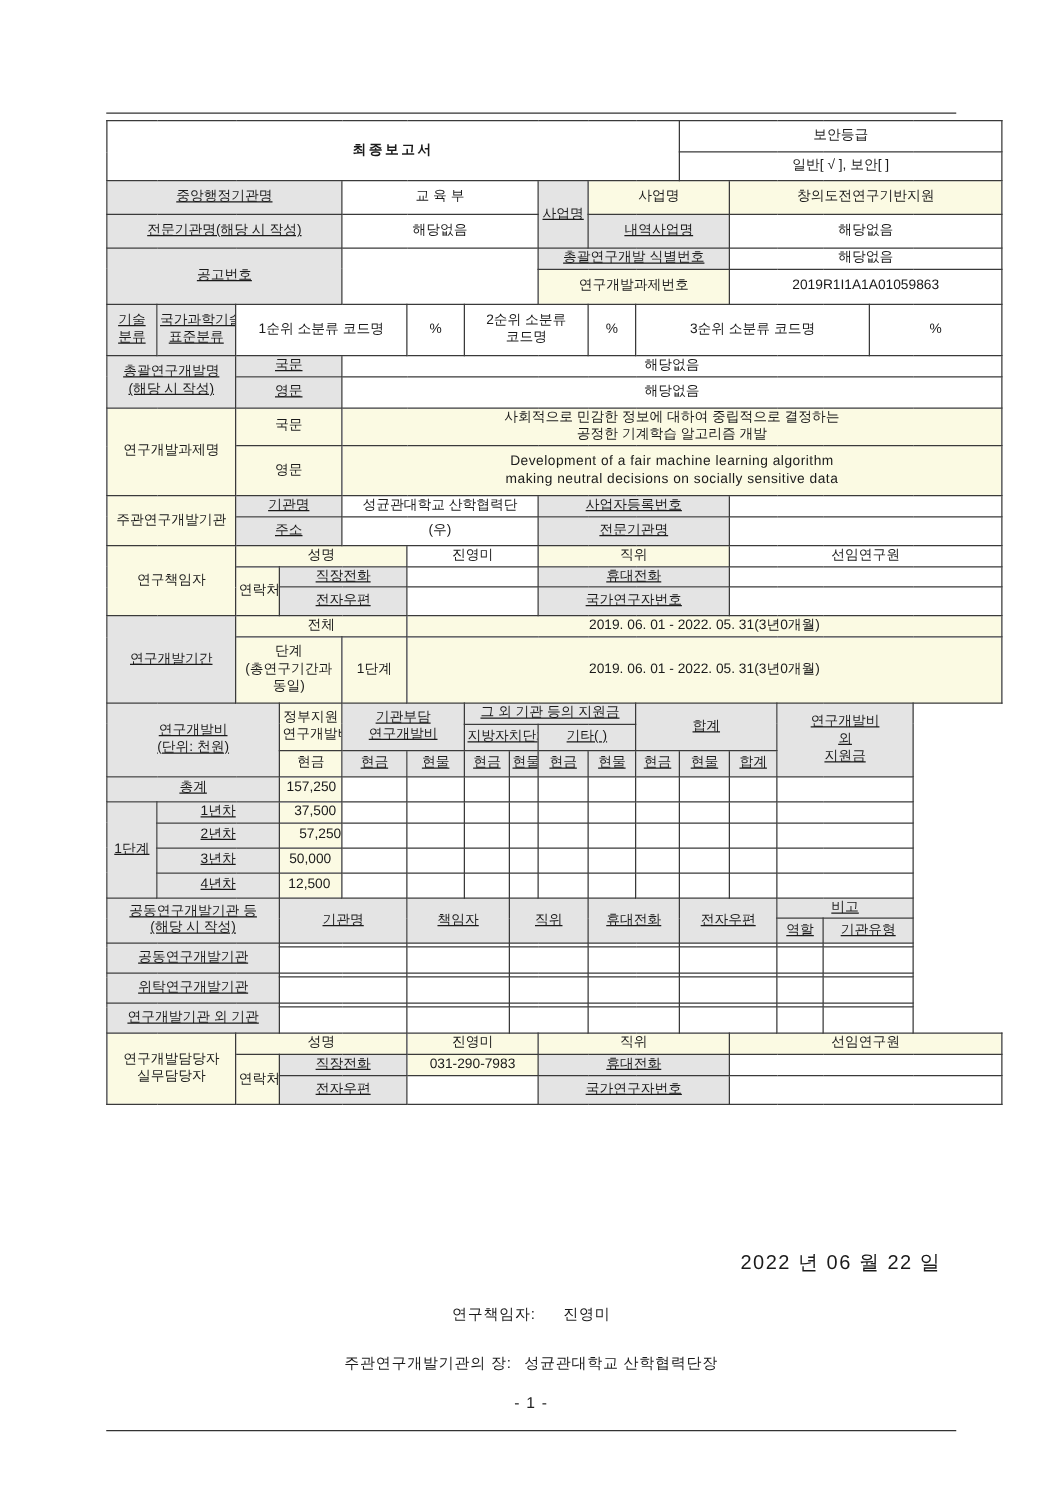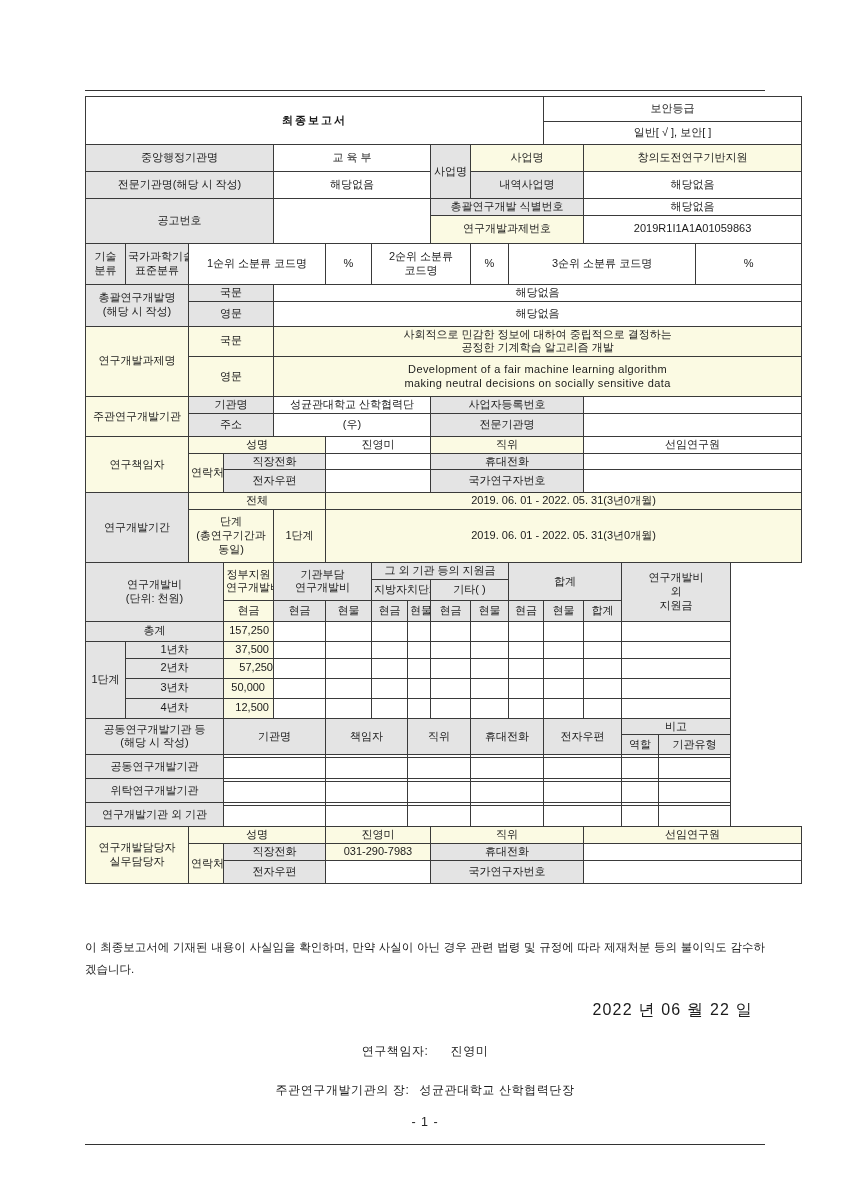--- a/index.html
+++ b/index.html
@@ -58,21 +58,21 @@
   table.doc td {
     border: 1px solid #3a3a3a;
     font-size: 11px;
     line-height: 1.25;
     text-align: center;
     vertical-align: middle;
     padding: 1px 2px;
     word-break: keep-all;
     overflow: hidden;
   }
-  .gray  { background: #e4e4e4; }
+  .gray  { background: #e4e4e4; text-decoration: underline; }
   .cream { background: #fbfae3; }
   .white { background: #ffffff; }
 
   .title-cell {
     font-size: 19px;
     font-weight: bold;
     letter-spacing: 2px;
     background: #ffffff;
   }
   .lt { text-align: left; padding-left: 5px; }
@@ -377,21 +377,21 @@
       <td class="white"></td>
       <td class="white"></td>
       <td class="white"></td>
       <td class="white"></td>
       <td class="white"></td>
       <td class="white"></td>
       <td class="white" colspan="3"></td>
     </tr>
     <tr>
       <td class="gray" colspan="2" style="height:17px">4년차</td>
-      <td class="cream" style="text-align:right;padding-right:4px">12,500</td>
+      <td class="cream" style="text-align:center;padding-right:4px">12,500</td>
       <td class="white"></td>
       <td class="white"></td>
       <td class="white"></td>
       <td class="white"></td>
       <td class="white"></td>
       <td class="white"></td>
       <td class="white"></td>
       <td class="white"></td>
       <td class="white"></td>
       <td class="white" colspan="3"></td>
@@ -494,21 +494,20 @@
     <tr>
       <td class="gray" colspan="2" style="height:20px">전자우편</td>
       <td class="white" colspan="3"></td>
       <td class="gray" colspan="4">국가연구자번호</td>
       <td class="white" colspan="5"></td>
     </tr>
 
   </tbody>
     </table>
 
-  <div class="statement">이 최종보고서에 기재된 내용이 사실임을 확인하며, 만약 사실이 아닌 경우 관련 법령 및 규정에 따라 제재처분 등의 불이익도 감수하겠습니다.</div>
 
   <div class="date-line">2022 년 06 월  22 일</div>
 
   <div class="sig1">
     <span>연구책임자:</span><span class="sig-gap"></span><span>진영미</span>
   </div>
 
   <div class="sig2">
     <span>주관연구개발기관의 장:</span><span class="sig-gap" style="width:10px"></span><span>성균관대학교 산학협력단장</span>
   </div>

